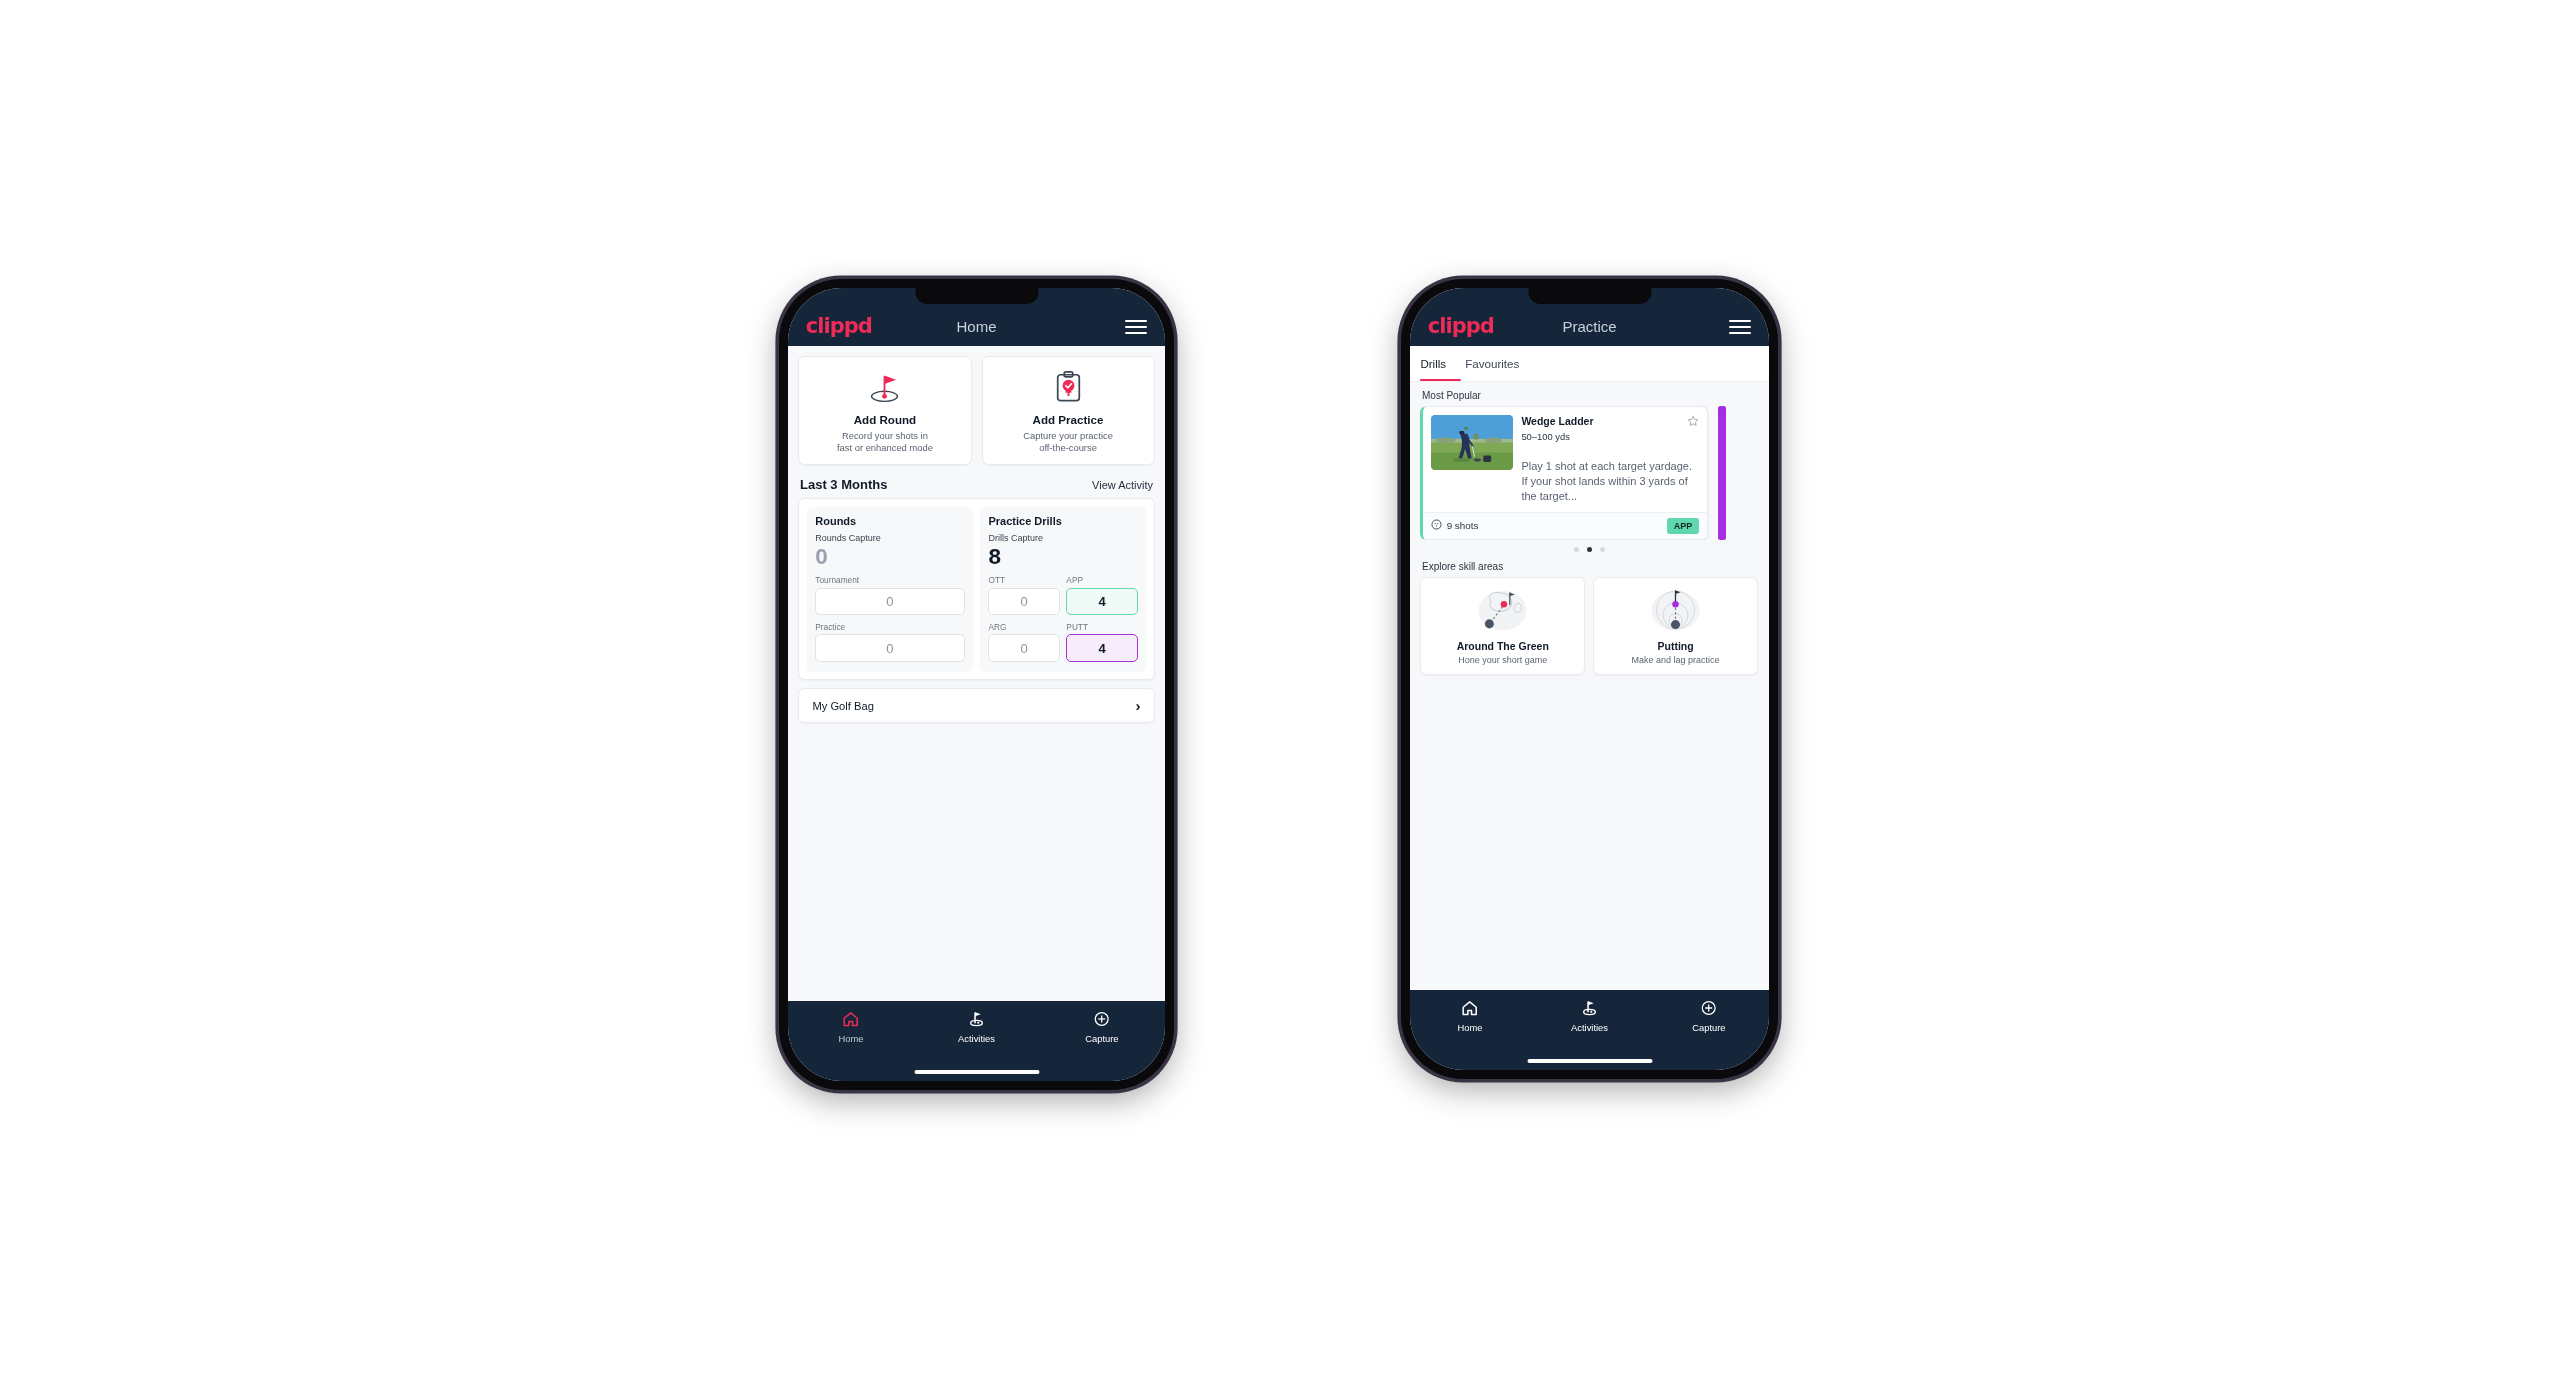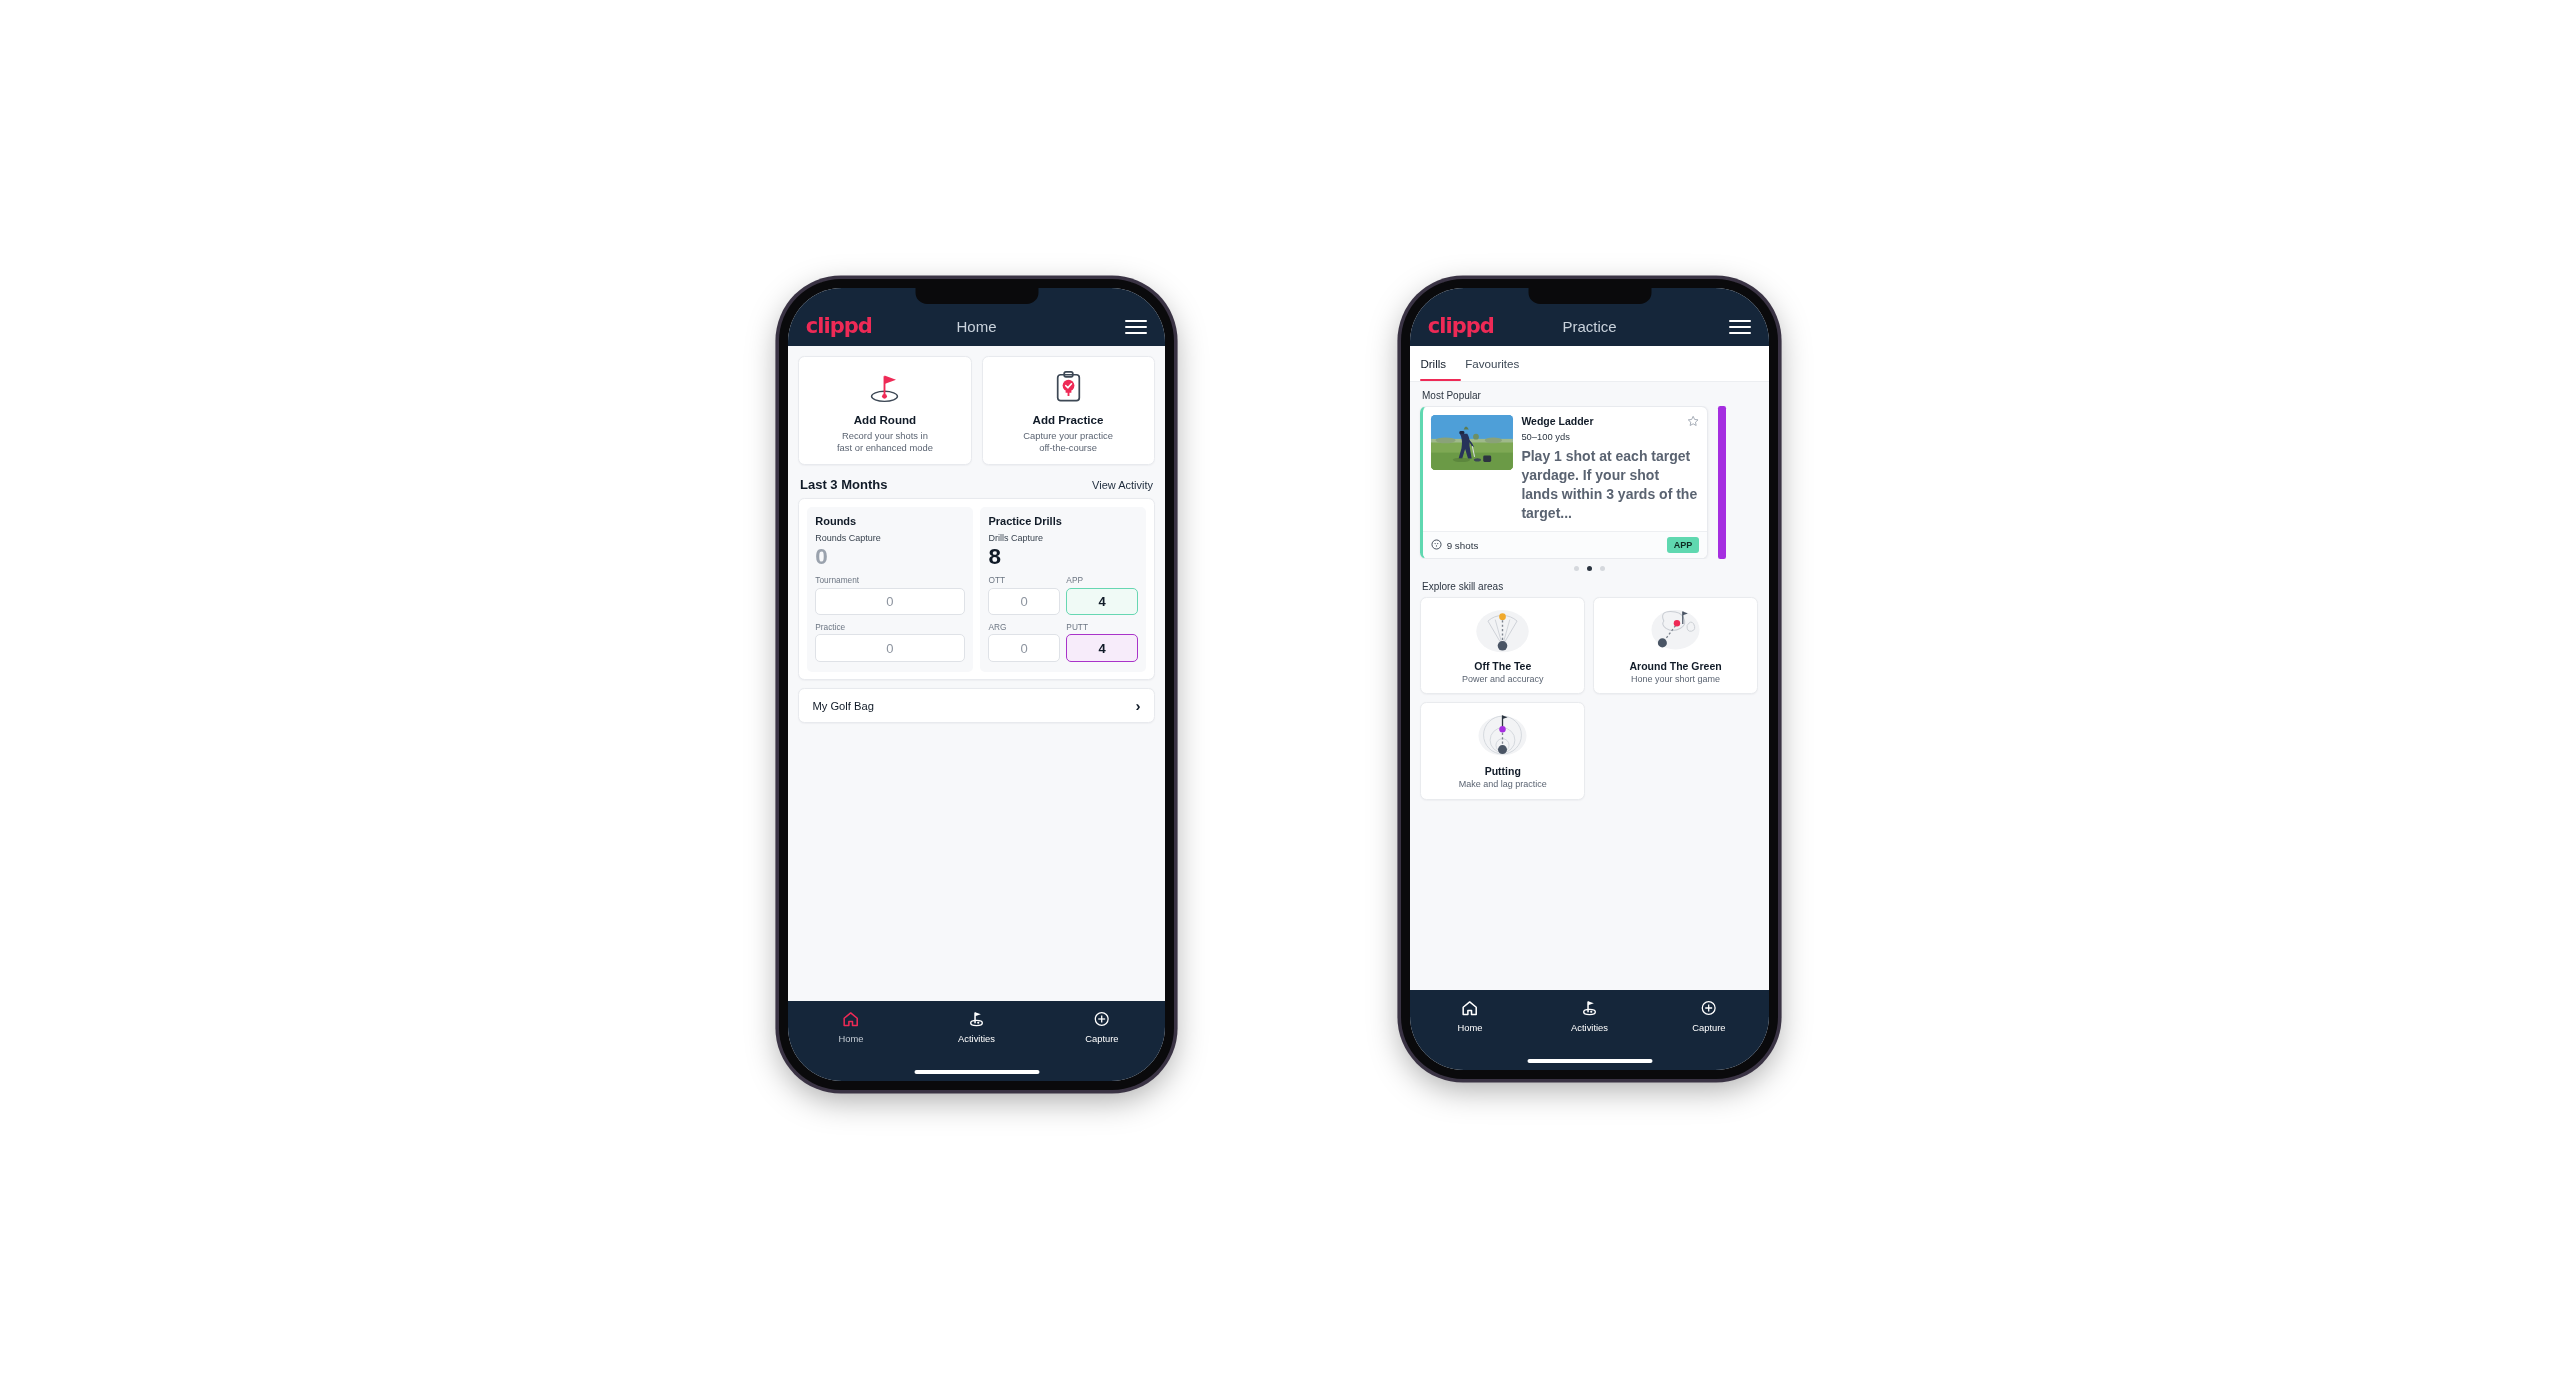--- a/index.html
+++ b/index.html
@@ -155,21 +155,21 @@
   }
   .drill-top{display:flex;gap:8px;padding:8px;}
   .thumb{
     width:82px;min-width:82px;height:55px;border-radius:4.3px;overflow:hidden;position:relative;
     background:linear-gradient(#3e8fd6 0%,#7fc0ea 48%,#6aa24a 50%,#8cba5e 100%);
   }
   .drill-info{flex:1;min-width:0;}
   .drill-title-row{display:flex;align-items:flex-start;}
   .drill-title{font-size:10.5px;font-weight:bold;color:#111b28;flex:1;}
   .drill-yds{font-size:9.4px;color:#2c3642;margin-top:1.4px;}
-  .drill-desc{font-size:14px;color:#5a6371;line-height:1.36;margin-top:5px;font-weight:bold;}
+  .drill-desc{font-size:11px;color:#5a6371;line-height:1.36;margin-top:17px;}
   .drill-foot{
     border-top:0.7px solid #edeff2;display:flex;align-items:center;justify-content:space-between;
     padding:5px 8px;background:#fbfcfd;
   }
   .shots{display:flex;align-items:center;gap:4.3px;font-size:9.8px;color:#2b3440;}
   .badge{background:#5fd8b0;color:#0e2b22;font-size:9px;font-weight:bold;border-radius:2.9px;padding:2.9px 7.2px;}
   .peek{width:7.2px;min-width:7.2px;background:#a52ee0;border-radius:2.2px;margin:0 0 0 2.9px;}
 
   .dots{display:flex;gap:8px;justify-content:center;padding:7.2px 0 1.4px 0;}
   .dot{width:5px;height:5px;border-radius:50%;background:#d5d8dd;}
@@ -419,35 +419,20 @@
         <div class="dots">
           <span class="dot"></span>
           <span class="dot on"></span>
           <span class="dot"></span>
         </div>
 
         <div class="label-sm">Explore skill areas</div>
 
         <div class="skill-grid">
 
-          <div class="skill">
-            <div class="skill-ico">
-              <svg width="67" height="51" viewBox="0 0 92 70">
-                <ellipse cx="46" cy="36" rx="36" ry="29" fill="#f2f3f5"></ellipse>
-                <path d="M46 56 L26 22 A30 30 0 0 1 66 22 Z" fill="none" stroke="#c9cdd3" stroke-width="1.2"></path>
-                <line x1="46" y1="56" x2="36" y2="20" stroke="#c9cdd3" stroke-width="1.1"></line>
-                <line x1="46" y1="56" x2="56" y2="20" stroke="#c9cdd3" stroke-width="1.1"></line>
-                <line x1="46" y1="54" x2="46" y2="18" stroke="#7c838d" stroke-width="1.9" stroke-dasharray="3,3"></line>
-                <circle cx="46" cy="56" r="6.6" fill="#4a5565"></circle>
-                <circle cx="46" cy="16" r="4.6" fill="#f0a92c"></circle>
-              </svg>
-            </div>
-            <div class="skill-title">Off The Tee</div>
-            <div class="skill-sub">Power and accuracy</div>
-          </div>
 
 
           <div class="skill">
             <div class="skill-ico">
               <svg width="67" height="51" viewBox="0 0 92 70">
                 <ellipse cx="46" cy="34" rx="33" ry="27" fill="#f2f3f5"></ellipse>
                 <path d="M30 22 q-6 -13 9 -13 q15 0 18 9 q5 9 -4 14 q-11 6 -20 0 q-7 -5 -3 -10 Z" fill="none" stroke="#c9cdd3" stroke-width="1.4"></path>
                 <path d="M62 28 q5 -8 9 -2 q4 8 -3 10 q-7 1 -6 -8 Z" fill="none" stroke="#c9cdd3" stroke-width="1.3"></path>
                 <line x1="56" y1="9" x2="56" y2="26" stroke="#4a5565" stroke-width="1.7"></line>
                 <path d="M56 9 L63 11.5 L56 14 Z" fill="#4a5565"></path>

